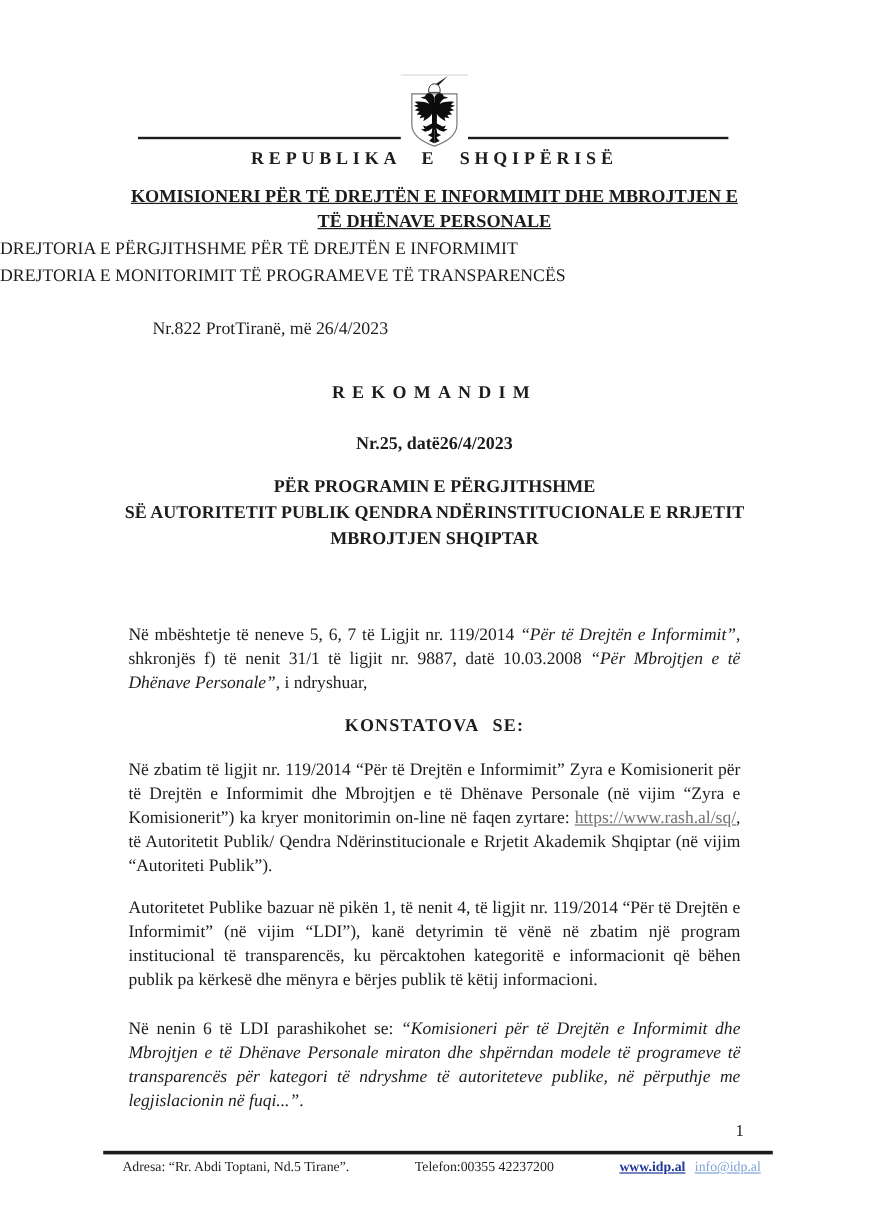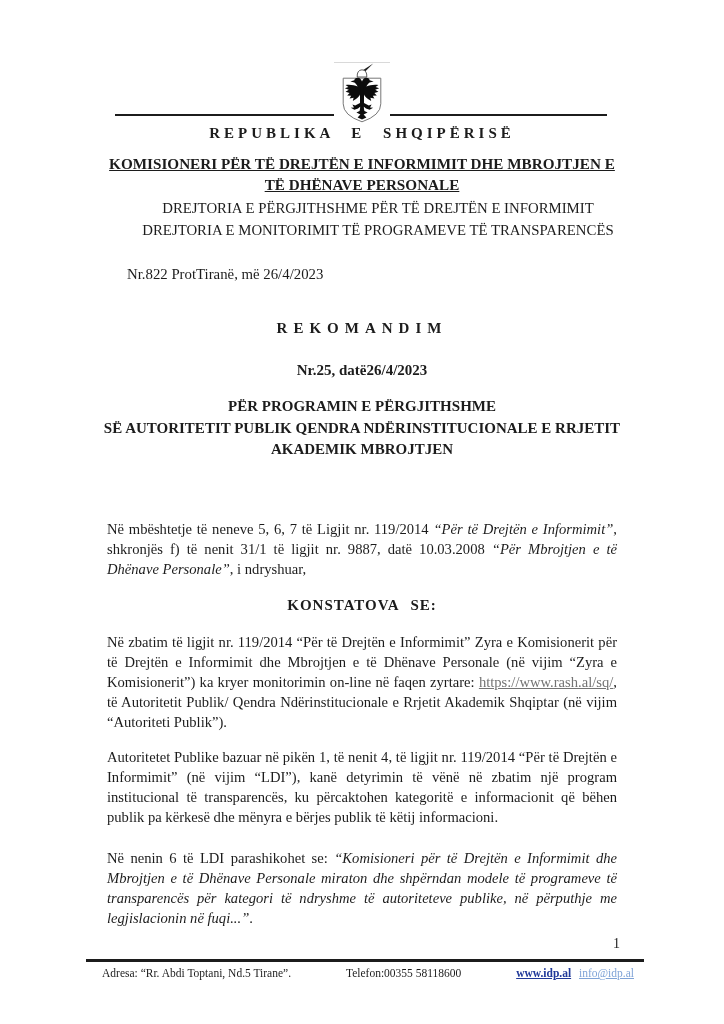--- a/index.html
+++ b/index.html
@@ -6,21 +6,21 @@
   .page{position:relative;width:724px;height:1024px;background:#fff;overflow:hidden;
         font-family:"Liberation Serif","DejaVu Serif",serif;color:#1c1c1c;}
 
   
   .seal-header{position:relative;height:58px;margin-top:64px;}
   .head-rule{position:absolute;top:50px;left:115px;right:117px;height:2px;background:#1c1c1c;}
   .seal{position:absolute;left:50%;transform:translateX(-50%);top:-2px;width:56px;height:60px;
         background:#fff;border-top:1px solid #d9d9d9;z-index:1;}
   .republic{text-align:center;font-weight:bold;font-size:15px;letter-spacing:4px;word-spacing:10px;margin-top:3px;}
   .org{text-align:center;font-weight:bold;font-size:15.2px;line-height:21px;max-width:528px;margin:11px auto 0;text-decoration:underline;}
-  .dir{text-align:center;font-size:14.8px;line-height:21px;padding-left:32px;}
+  .dir{text-align:left;font-size:14.8px;line-height:21px;}
   .dir1{margin-top:3px;}
   .dir2{margin-top:1px;}
 
   
   .meta{display:flex;justify-content:flex-start;margin:25px 107px 0 127px;font-size:14.8px;}
 
   
   .h-cent{text-align:center;font-weight:bold;font-size:15px;}
   .h-rek{margin-top:37px;letter-spacing:6px;}
   .h-num{margin-top:25px;}
@@ -73,37 +73,37 @@
     <span>Nr.822 Prot</span>
     <span>Tiranë, më 26/4/2023</span>
   </div>
 
   <div class="h-cent h-rek">REKOMANDIM</div>
   <div class="h-cent h-num">Nr.25, datë26/4/2023</div>
 
   <div class="h-cent h-subj">
     <div>PËR PROGRAMIN E PËRGJITHSHME</div>
     <div>SË AUTORITETIT PUBLIK QENDRA NDËRINSTITUCIONALE E RRJETIT</div>
-    <div>AKADEMIK MBROJTJEN</div>
+    <div>MBROJTJEN SHQIPTAR</div>
   </div>
 
   <p class="bp bp0"><span>Në mbështetje të neneve 5, 6, 7 të Ligjit nr. 119/2014 </span><span class="it">“Për të Drejtën e Informimit”</span><span>, shkronjës f) të nenit 31/1 të ligjit nr. 9887, datë 10.03.2008 </span><span class="it">“Për Mbrojtjen e të Dhënave Personale”</span><span>, i ndryshuar,</span></p>
 
   <div class="h-cent h-kon">KONSTATOVA SE:</div>
 
   <p class="bp bp1"><span>Në zbatim të ligjit nr. 119/2014 “Për të Drejtën e Informimit” Zyra e Komisionerit për të Drejtën e Informimit dhe Mbrojtjen e të Dhënave Personale (në vijim “Zyra e Komisionerit”) ka kryer monitorimin on-line në faqen zyrtare: </span><a href="#" class="doc-link">https://www.rash.al/sq/</a><span>, të Autoritetit Publik/ Qendra Ndërinstitucionale e Rrjetit Akademik Shqiptar (në vijim “Autoriteti Publik”).</span></p>
   <p class="bp bp2"><span>Autoritetet Publike bazuar në pikën 1, të nenit 4, të ligjit nr. 119/2014 “Për të Drejtën e Informimit” (në vijim “LDI”), kanë detyrimin të vënë në zbatim një program institucional të transparencës, ku përcaktohen kategoritë e informacionit që bëhen publik pa kërkesë dhe mënyra e bërjes publik të këtij informacioni.</span></p>
   <p class="bp bp3"><span>Në nenin 6 të LDI parashikohet se: </span><span class="it">“Komisioneri për të Drejtën e Informimit dhe Mbrojtjen e të Dhënave Personale miraton dhe shpërndan modele të programeve të transparencës për kategori të ndryshme të autoriteteve publike, në përputhje me legjislacionin në fuqi...”</span><span>.</span></p>
 
   <div class="footer">
     <div class="pageno">1</div>
     <div class="f-rule"></div>
     <div class="f-row">
       <span>Adresa: “Rr. Abdi Toptani, Nd.5 Tirane”.</span>
-      <span>Telefon:00355 58118600</span>
+      <span>Telefon:00355 42237200</span>
       <span class="f-links">
         <a href="#" class="f-site">www.idp.al</a>
         <a href="#" class="f-mail">info@idp.al</a>
       </span>
     </div>
   </div>
 
 </div>
 
 </body></html>

